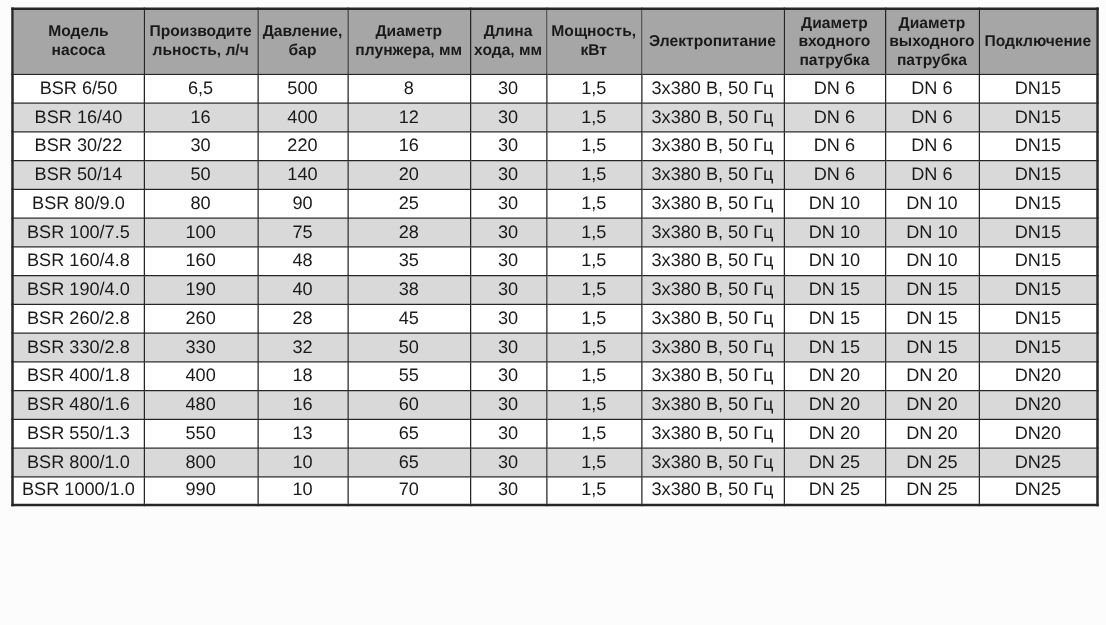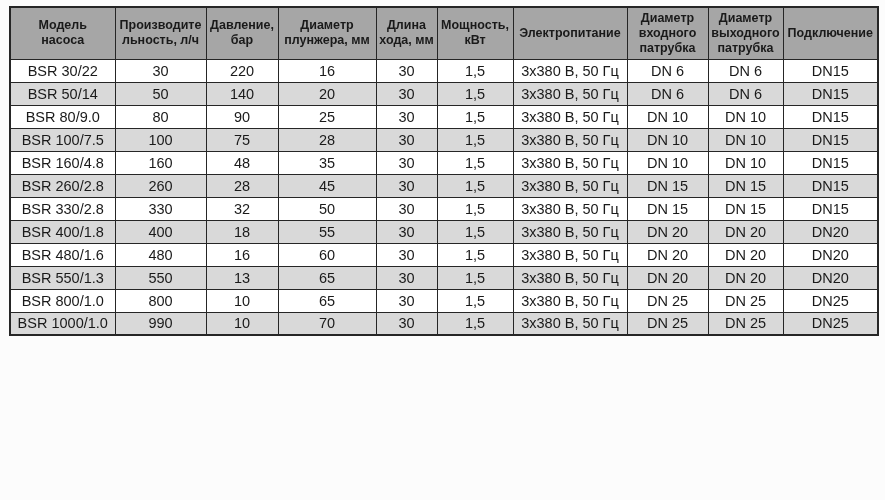--- a/index.html
+++ b/index.html
@@ -86,20 +86,44 @@
 входного
 патрубка</th>
           <th>Диаметр
 выходного
 патрубка</th>
           <th>Подключение</th>
         </tr>
     </thead>
     <tbody id="body-rows">
         <tr>
+          <td>BSR 6/50</td>
+          <td>6,5</td>
+          <td>500</td>
+          <td>8</td>
+          <td>30</td>
+          <td>1,5</td>
+          <td>3x380 В, 50 Гц</td>
+          <td>DN 6</td>
+          <td>DN 6</td>
+          <td>DN15</td>
+        </tr>
+        <tr>
+          <td>BSR 16/40</td>
+          <td>16</td>
+          <td>400</td>
+          <td>12</td>
+          <td>30</td>
+          <td>1,5</td>
+          <td>3x380 В, 50 Гц</td>
+          <td>DN 6</td>
+          <td>DN 6</td>
+          <td>DN15</td>
+        </tr>
+        <tr>
           <td>BSR 30/22</td>
           <td>30</td>
           <td>220</td>
           <td>16</td>
           <td>30</td>
           <td>1,5</td>
           <td>3x380 В, 50 Гц</td>
           <td>DN 6</td>
           <td>DN 6</td>
           <td>DN15</td>
@@ -143,20 +167,32 @@
         <tr>
           <td>BSR 160/4.8</td>
           <td>160</td>
           <td>48</td>
           <td>35</td>
           <td>30</td>
           <td>1,5</td>
           <td>3x380 В, 50 Гц</td>
           <td>DN 10</td>
           <td>DN 10</td>
+          <td>DN15</td>
+        </tr>
+        <tr>
+          <td>BSR 190/4.0</td>
+          <td>190</td>
+          <td>40</td>
+          <td>38</td>
+          <td>30</td>
+          <td>1,5</td>
+          <td>3x380 В, 50 Гц</td>
+          <td>DN 15</td>
+          <td>DN 15</td>
           <td>DN15</td>
         </tr>
         <tr>
           <td>BSR 260/2.8</td>
           <td>260</td>
           <td>28</td>
           <td>45</td>
           <td>30</td>
           <td>1,5</td>
           <td>3x380 В, 50 Гц</td>

